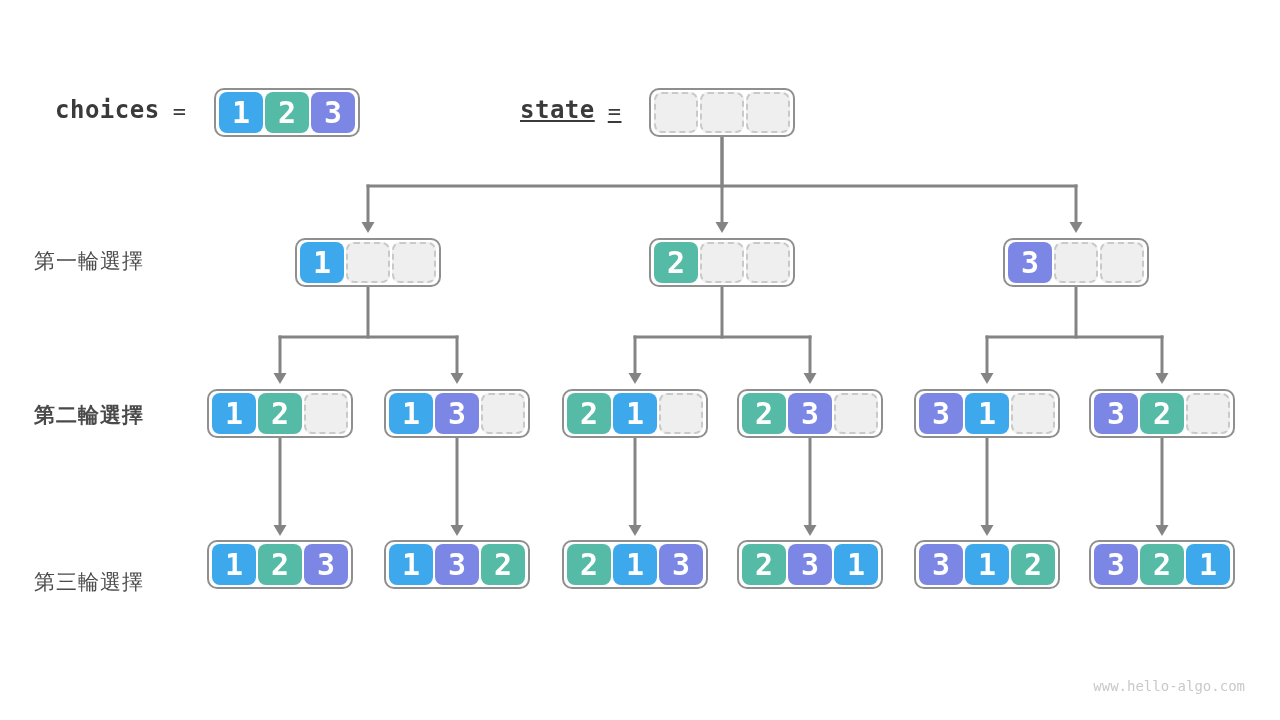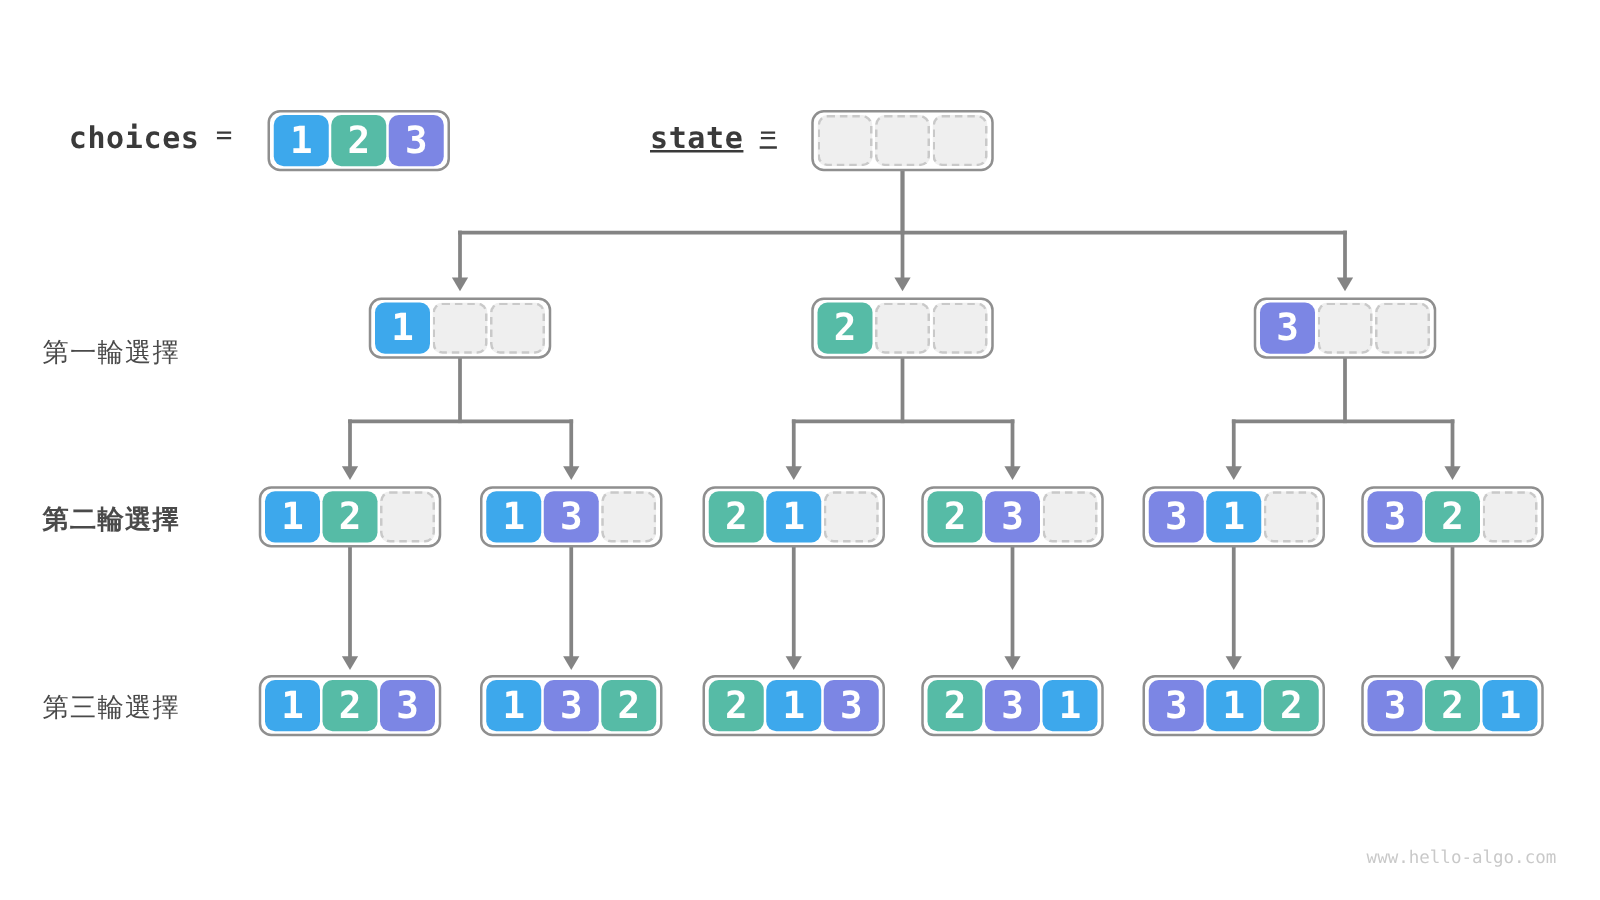--- a/index.html
+++ b/index.html
@@ -2,34 +2,34 @@
 <html style="--box-border: #8f8f8f; --empty-fill: #efefef; --empty-border: #c9c9c9; --code-text: #3a3a3a; --label-text: #4a4a4a;"><head>
 <meta charset="utf-8">
 <style>
   html,body{margin:0;padding:0;background:#ffffff;}
   .canvas{
     position:relative;width:1280px;height:720px;background:#ffffff;overflow:hidden;
     font-family:"Liberation Sans",sans-serif;
   }
   #connectors{position:absolute;left:0;top:0;z-index:1;}
   .code-expr{
-    position:absolute;display:flex;align-items:flex-start;gap:13px;z-index:2;
+    position:absolute;display:flex;align-items:flex-end;gap:13px;z-index:2;
     font-family:"DejaVu Sans Mono",monospace;font-size:24px;font-weight:700;
     color:var(--code-text,#3a3a3a);letter-spacing:0.5px;
   }
   .code-expr .eq{font-weight:400;font-size:22px;}
   #choices-expr{left:55px;top:96px;}
   #state-expr{left:520px;top:96px;text-decoration:underline;}
   .row-label{
     position:absolute;left:34px;z-index:2;
     font-size:21px;color:var(--label-text,#4a4a4a);letter-spacing:1px;
   }
-  #row-label-0{top:268px;}
+  #row-label-0{top:247px;}
   #row-label-1{top:401px;font-weight:bold;}
-  #row-label-2{top:552px;}
+  #row-label-2{top:568px;}
   .node-box{
     position:absolute;width:146px;height:49px;box-sizing:border-box;z-index:2;
     background:#ffffff;border:2px solid var(--box-border,#8f8f8f);border-radius:10px;
     display:flex;align-items:center;justify-content:center;gap:2px;
   }
   .cell{
     width:44px;height:41px;box-sizing:border-box;border-radius:8px;
     display:flex;align-items:center;justify-content:center;flex:none;
   }
   .cell.filled{

